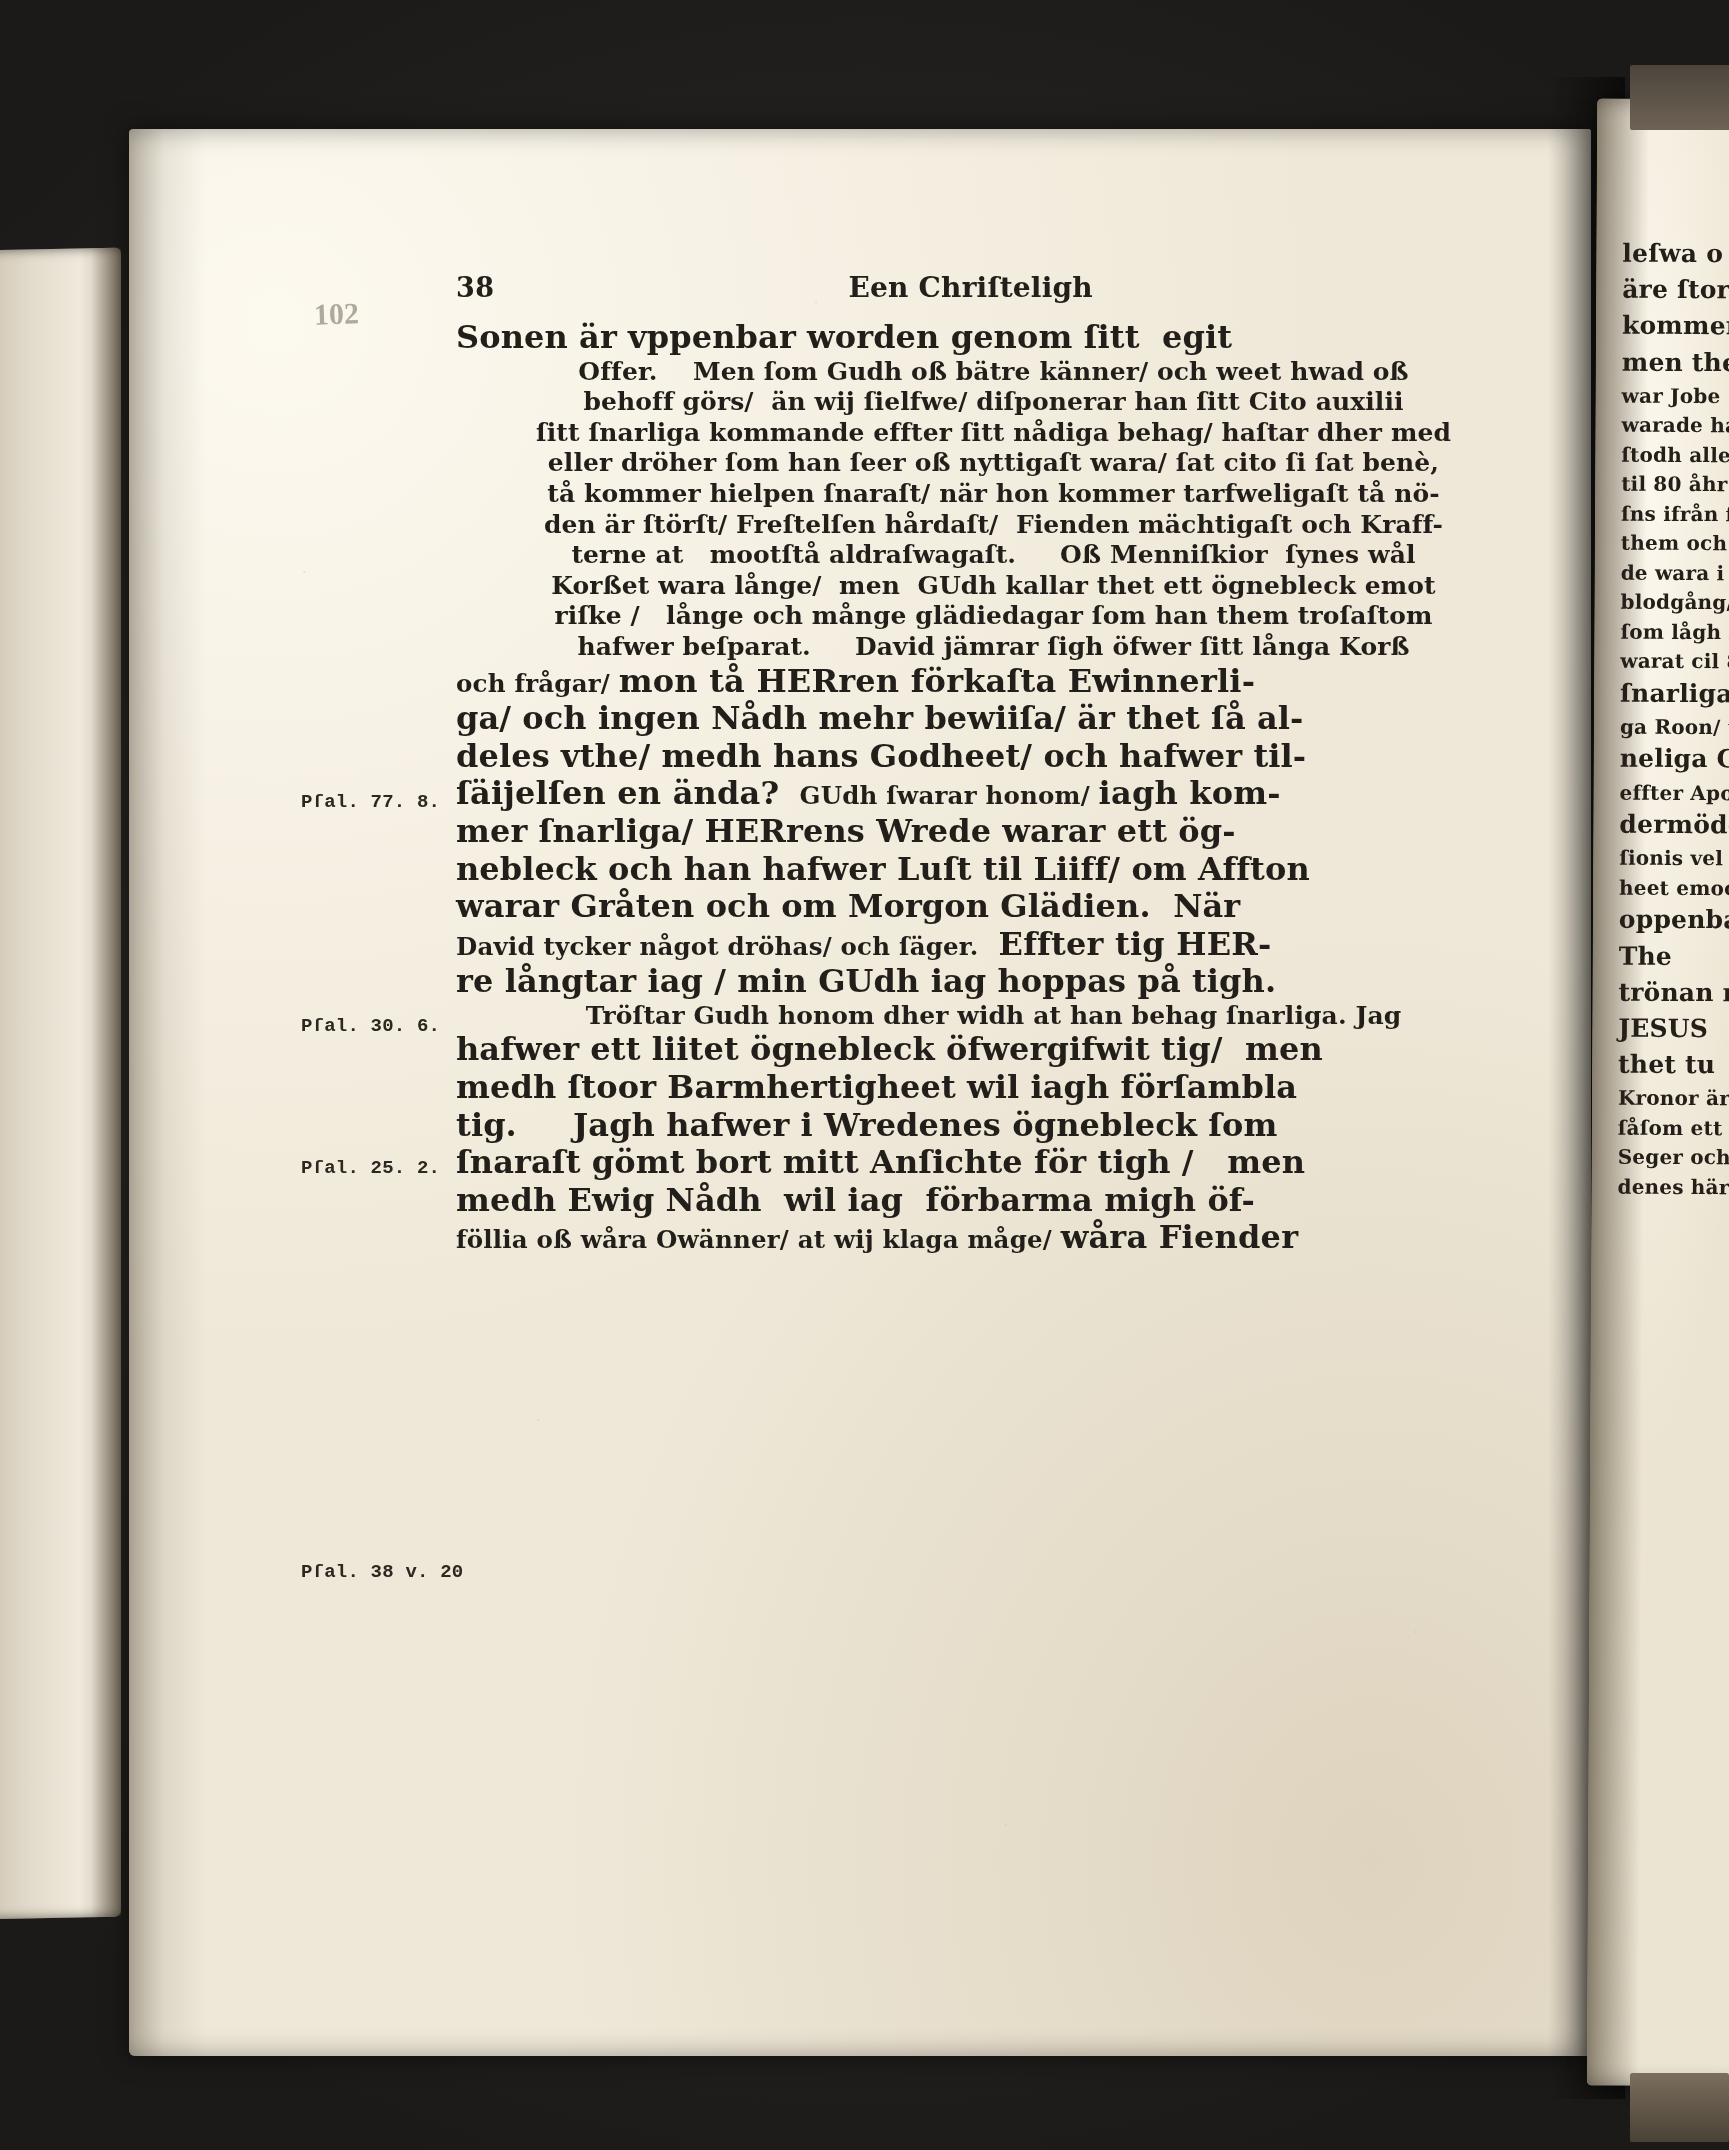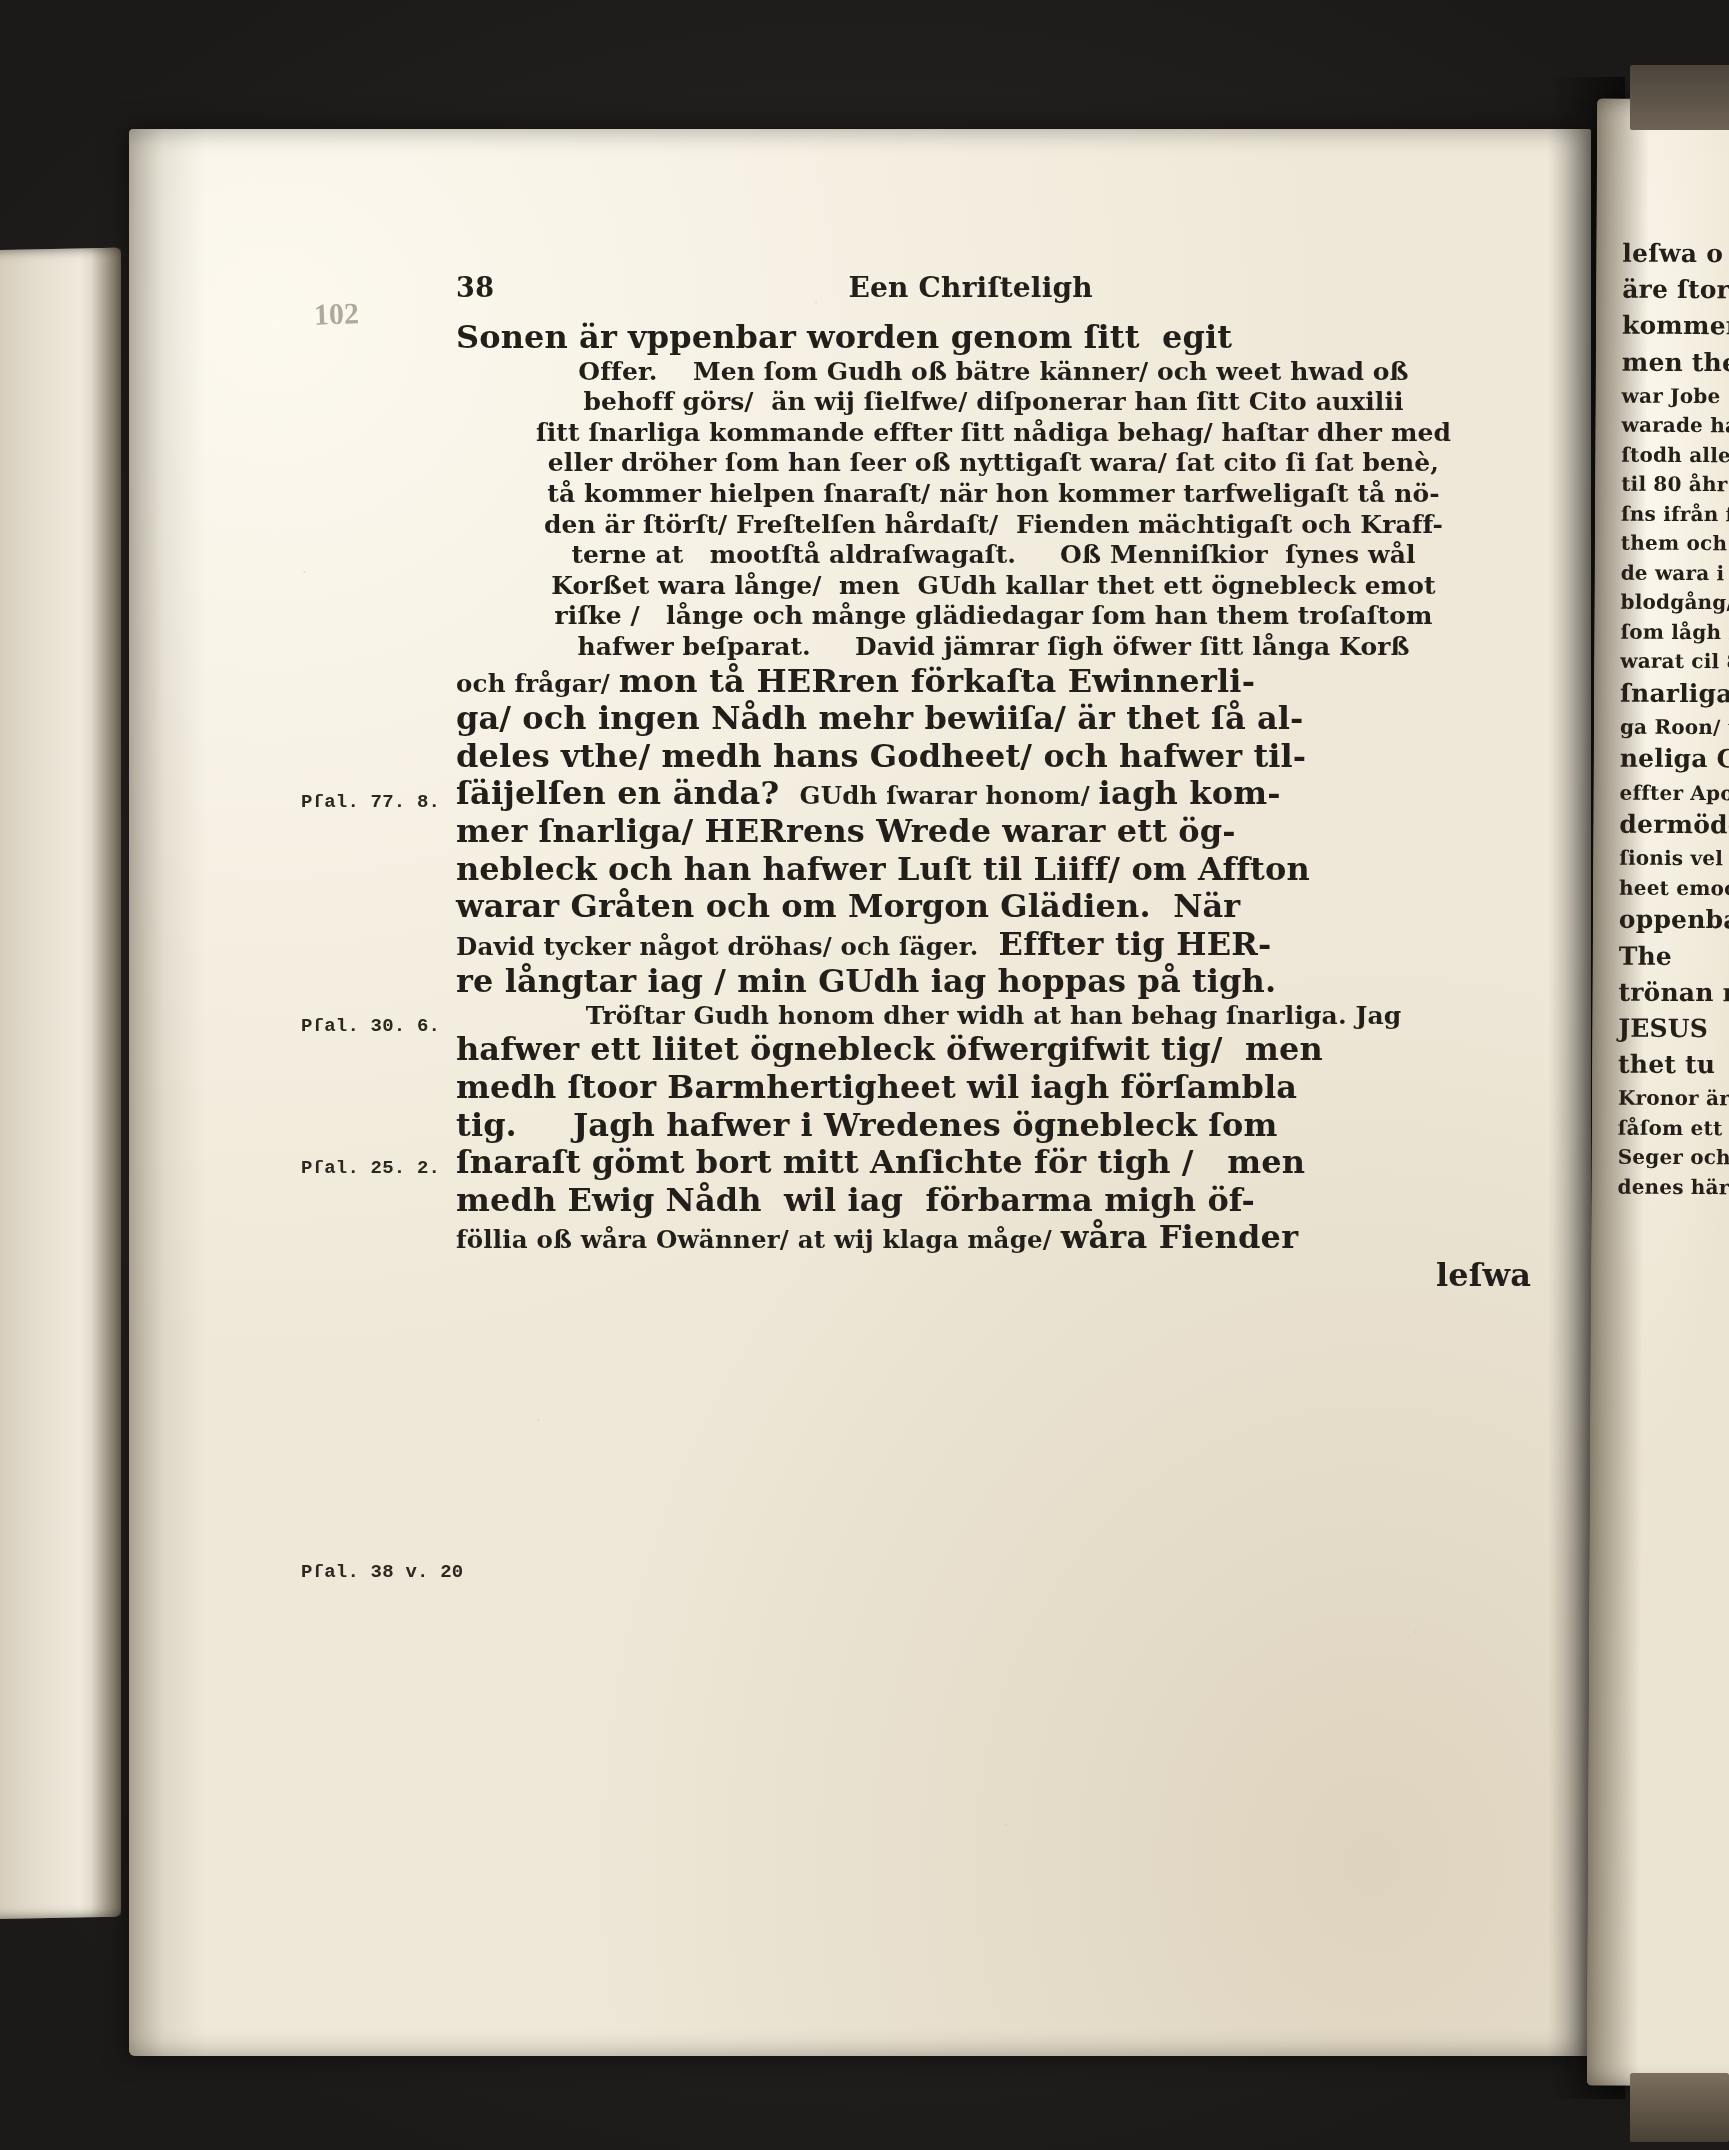--- a/index.html
+++ b/index.html
@@ -281,21 +281,20 @@
         <div class="line big">warar Gråten och om Morgon Glädien.  När</div>
         <div class="line mixed"><span class="s">David tycker något dröhas/ och ſäger. </span><span class="b"> Effter tig HER-</span></div>
         <div class="line big">re långtar iag / min GUdh iag hoppas på tigh.</div>
         <div class="line small">Tröſtar Gudh honom dher widh at han behag ſnarliga. Jag</div>
         <div class="line big">hafwer ett liitet ögnebleck öfwergifwit tig/  men</div>
         <div class="line big">medh ſtoor Barmhertigheet wil iagh förſambla</div>
         <div class="line big">tig.     Jagh hafwer i Wredenes ögnebleck ſom</div>
         <div class="line big">ſnaraſt gömt bort mitt Anſichte för tigh /   men</div>
         <div class="line big">medh Ewig Nådh  wil iag  förbarma migh öf-</div>
         <div class="line mixed"><span class="s">föllia oß wåra Owänner/ at wij klaga måge/ </span><span class="b">wåra Fiender</span></div>
-        <div class="line big indent-right">leſwa</div>
       </div>
 
   </div>
 
   <div id="gutter-shadow"></div>
 
   <div id="right-page">
     <div class="curl"></div>
     <div id="right-lines" class="blackletter">
         <span class="rline">leſwa o</span>

